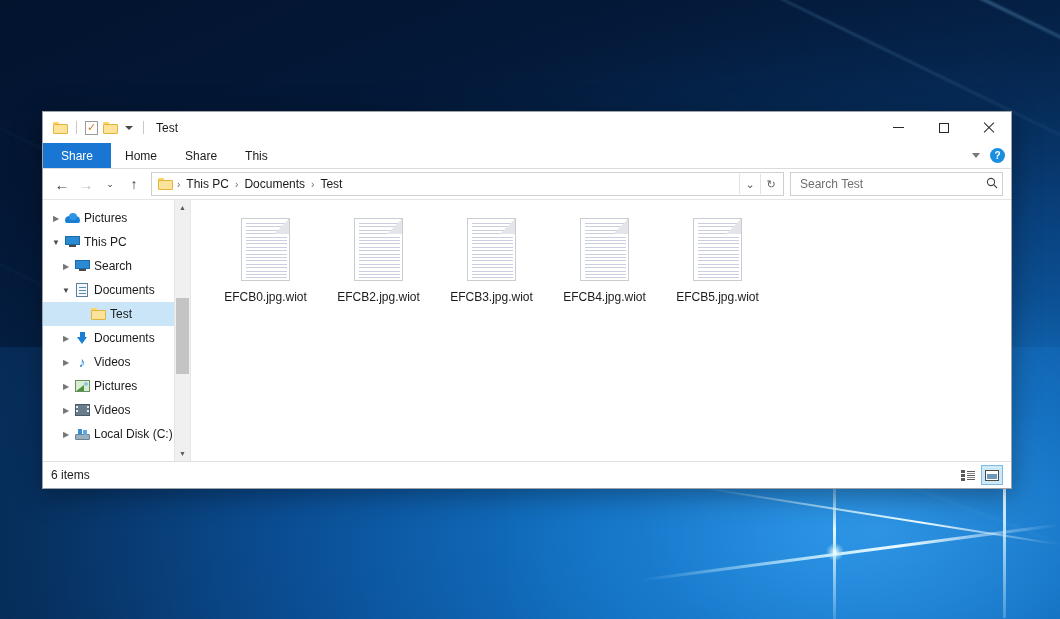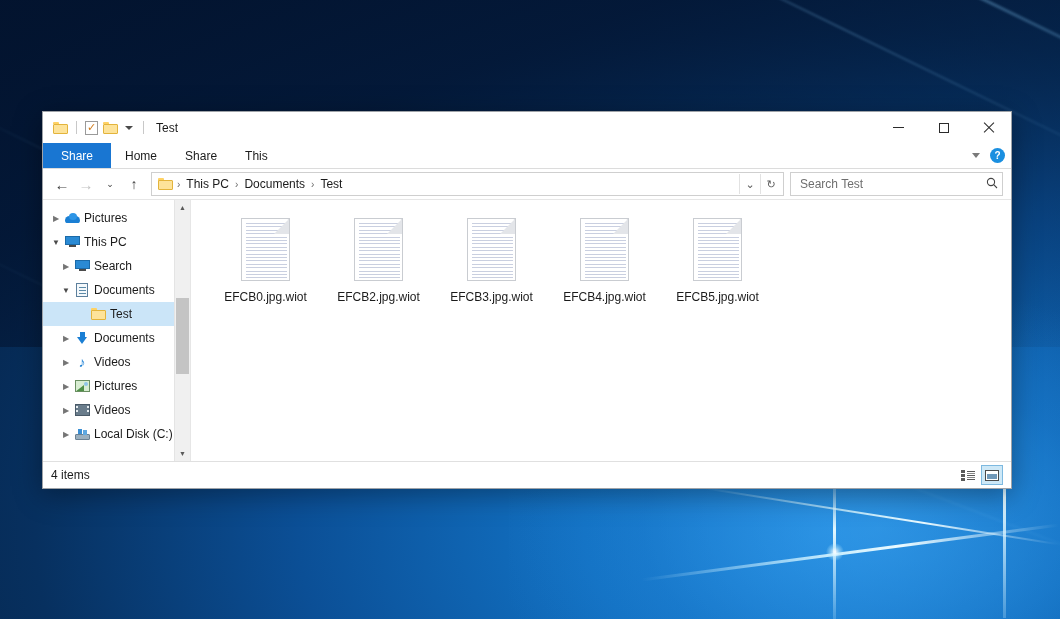--- a/index.html
+++ b/index.html
@@ -706,21 +706,21 @@
             <div class="doc-fold-edge"></div>
           </div>
         </div>
         <div class="file-name">EFCB5.jpg.wiot</div>
       </div>
 
     </div>
   </div>
 
   <div class="statusbar">
-    <span class="status-text">4 items</span>
+    <span class="status-text">6 items</span>
     <div class="view-btns">
       <div class="view-btn">
         <span class="vb-details"></span>
       </div>
       <div class="view-btn active">
         <span class="vb-large"></span>
       </div>
     </div>
   </div>
 

